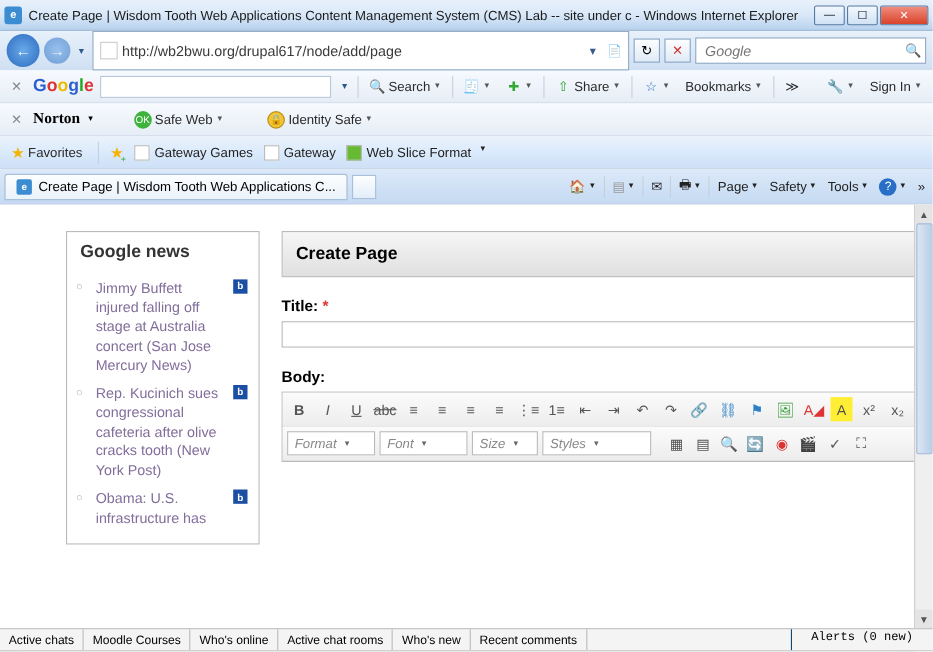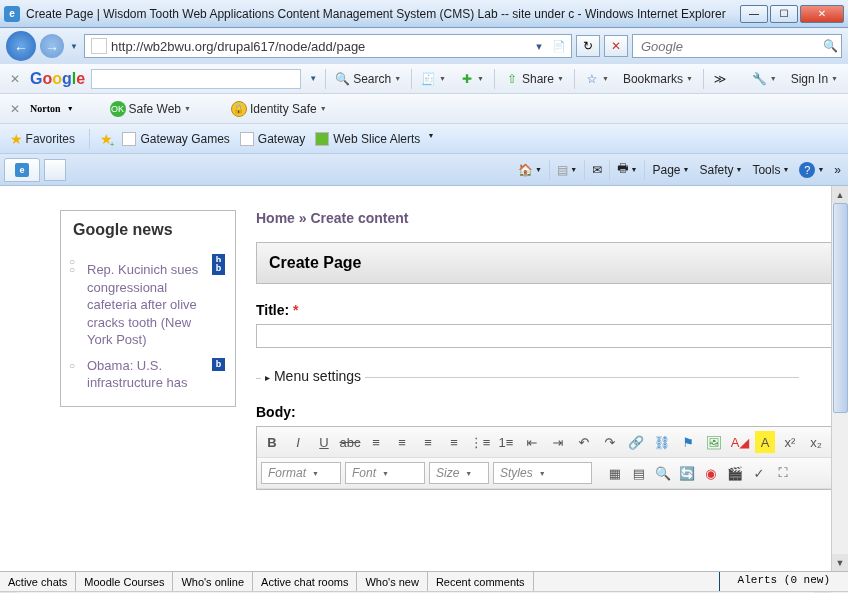--- a/index.html
+++ b/index.html
@@ -11,41 +11,41 @@
 .titlebar .title { color: #1a1a1a; font-size: 12px; flex: 1; white-space: nowrap; overflow: hidden; text-overflow: ellipsis; }
 .winbtns { display: flex; gap: 2px; }
 .winbtn { width: 28px; height: 18px; border: 1px solid #5a7ca3; border-radius: 2px; background: linear-gradient(#f3f8fd,#cfe2f5); display: flex; align-items: center; justify-content: center; font-size: 10px; }
 .winbtn.close { width: 44px; background: linear-gradient(#f08d7e,#d9422a); color: #fff; }
 
 
 .navbar { height: 36px; background: linear-gradient(#e8f1fb,#cfe0f3); display: flex; align-items: center; padding: 2px 6px; gap: 4px; }
 .navbtn { width: 30px; height: 30px; border-radius: 15px; background: radial-gradient(#6aa9e8,#2a6abf); display: flex; align-items: center; justify-content: center; color: #fff; font-size: 14px; }
 .navbtn.fwd { width: 24px; height: 24px; border-radius: 12px; opacity: .6; }
 .navdrop { font-size: 8px; color: #2a5a8f; padding: 0 2px; }
-.addrbar { flex: 1; height: 24px; border: 1px solid #8aa6c5; background: #fff; display: flex; align-items: center; padding: 0 2px; }
+.addrbar { flex: 1; height: 36px; border: 1px solid #8aa6c5; background: #fff; display: flex; align-items: center; padding: 0 2px; }
 .addrbar .pgico { width: 16px; height: 16px; margin: 0 4px; background: #fff; border: 1px solid #ccc; }
 .addrbar input { flex: 1; border: none; outline: none; font-size: 13px; color: #3a3a3a; }
 .addrbtn { width: 20px; height: 20px; display: flex; align-items: center; justify-content: center; font-size: 11px; color: #3a5a8a; }
 .smallbtn { width: 24px; height: 22px; border: 1px solid #8aa6c5; background: linear-gradient(#fdfefe,#e0ebf6); display: flex; align-items: center; justify-content: center; font-size: 12px; }
 .searchbar { width: 210px; height: 24px; border: 1px solid #8aa6c5; background: #fff; display: flex; align-items: center; padding: 0 4px; gap: 4px; }
 .searchbar .sico { width: 14px; height: 14px; }
 .searchbar input { flex: 1; border: none; outline: none; font-style: italic; color: #888; font-size: 13px; }
 .searchbar .mag { color: #3a5a8a; }
 
 
 .toolbar { height: 30px; background: linear-gradient(#f7fafe,#e6edf6); border-bottom: 1px solid #c8d6e7; display: flex; align-items: center; padding: 0 6px; gap: 6px; font-size: 12px; }
 .toolbar .closex { color: #888; font-size: 12px; padding: 0 4px; }
 .tbrand { font-weight: bold; font-size: 16px; }
 .tbrand.g span:nth-child(1){color:#2a5fd1}.tbrand.g span:nth-child(2){color:#d33}.tbrand.g span:nth-child(3){color:#eb0}.tbrand.g span:nth-child(4){color:#2a5fd1}.tbrand.g span:nth-child(5){color:#2a2}.tbrand.g span:nth-child(6){color:#d33}
 .tinput { width: 210px; height: 20px; border: 1px solid #b7c7db; background: #fff; }
 .tbtn { display: flex; align-items: center; gap: 3px; padding: 2px 4px; color: #2a2a2a; }
 .tbtn .ico { width: 14px; height: 14px; display: inline-flex; align-items: center; justify-content: center; }
 .tbtn .caret { font-size: 7px; color: #555; }
 .sep { width: 1px; height: 20px; background: #c3d0e0; }
-.norton { font-weight: bold; font-size: 10px; font-family: Georgia, serif; }
+.norton { font-weight: bold; font-size: 14px; font-family: Georgia, serif; }
 .safeweb-badge { width: 16px; height: 16px; background: #3db33d; border-radius: 8px; color:#fff; font-size:9px; display:flex;align-items:center;justify-content:center;}
 .id-badge { width: 16px; height: 16px; background: #f4c430; border-radius: 8px; border:1px solid #b38f1c; display:flex;align-items:center;justify-content:center; font-size:9px; }
 
 .favbar { height: 30px; background: linear-gradient(#eaf2fb,#dbeafc,#cde0f6); border-bottom: 1px solid #b8cce2; display: flex; align-items: center; padding: 0 6px; gap: 10px; font-size: 12px; }
 .star { color: #f5b301; font-size: 14px; }
 .favlink { display: flex; align-items: flex-start; gap: 4px; color: #222; }
 .fvico { width: 14px; height: 14px; background: #fff; border: 1px solid #bbb; display: inline-block; }
 
 
 .tabrow { height: 32px; background: linear-gradient(#dce9f9,#c5daf2); border-bottom: 1px solid #a8c0dc; display: flex; align-items: center; padding: 0 4px; gap: 4px; }
@@ -216,28 +216,29 @@
   <div class="favlink">
       <span class="fvico"></span>
       <span>Gateway Games</span>
     </div>
   <div class="favlink">
       <span class="fvico"></span>
       <span>Gateway</span>
     </div>
   <div class="favlink">
       <span class="fvico" style="background:#6b3;"></span>
-      <span>Web Slice Alerts</span>
+      <span>Web Slice Format</span>
       <span class="caret" style="font-size:7px;margin-left:3px">▼</span>
     </div>
 </div>
 
 <div class="tabrow">
   <div class="pagetab">
     <span class="fav">e</span>
+    <span>Create Page | Wisdom Tooth Web Applications C...</span>
   </div>
   <div class="newtab"></div>
   <div class="spacer"></div>
   <div class="cmdarea">
     <div class="cmdbtn">
         <span>🏠</span>
         <span class="caret">▼</span>
       </div>
     <span class="sep"></span>
     <div class="cmdbtn">
@@ -274,38 +275,32 @@
   </div>
 </div>
 
 <div class="viewport">
   <div class="content">
     <div class="main">
       <div class="sidebar">
         <div class="block">
           <h3>Google news</h3>
           <ul class="newslist">
-            <li><span class="badge-b">b</span></li>
+            <li><span>Jimmy Buffett injured falling off stage at Australia concert (San Jose Mercury News)</span><span class="badge-b">b</span></li>
             <li><span>Rep. Kucinich sues congressional cafeteria after olive cracks tooth (New York Post)</span><span class="badge-b">b</span></li>
             <li><span>Obama: U.S. infrastructure has</span><span class="badge-b">b</span></li>
           </ul>
         </div>
       </div>
       <div class="mainarea">
-        <div class="breadcrumb">
-          <span>Home</span>
-          <span>»</span>
-          <span>Create content</span>
-        </div>
         <div class="panel-title">Create Page</div>
         <div class="field-row">
           <span class="field-label"><span>Title:</span> <span class="req">*</span></span>
         </div>
         <input class="text-input" style="">
-        <div class="collapsible"><span style="color:#aaa; font-size:9px">–</span> <span class="arrow">▸</span><span>Menu settings</span> <span style="color:#ccc">———————————————————————————————</span></div>
         <div class="field-row"><span class="field-label">Body:</span></div>
         <div class="editor">
           <div class="edrow">
             <div class="edbtn b">B</div>
             <div class="edbtn i">I</div>
             <div class="edbtn u">U</div>
             <div class="edbtn s">abc</div>
             <div class="edbtn">≡</div>
             <div class="edbtn">≡</div>
             <div class="edbtn">≡</div>

